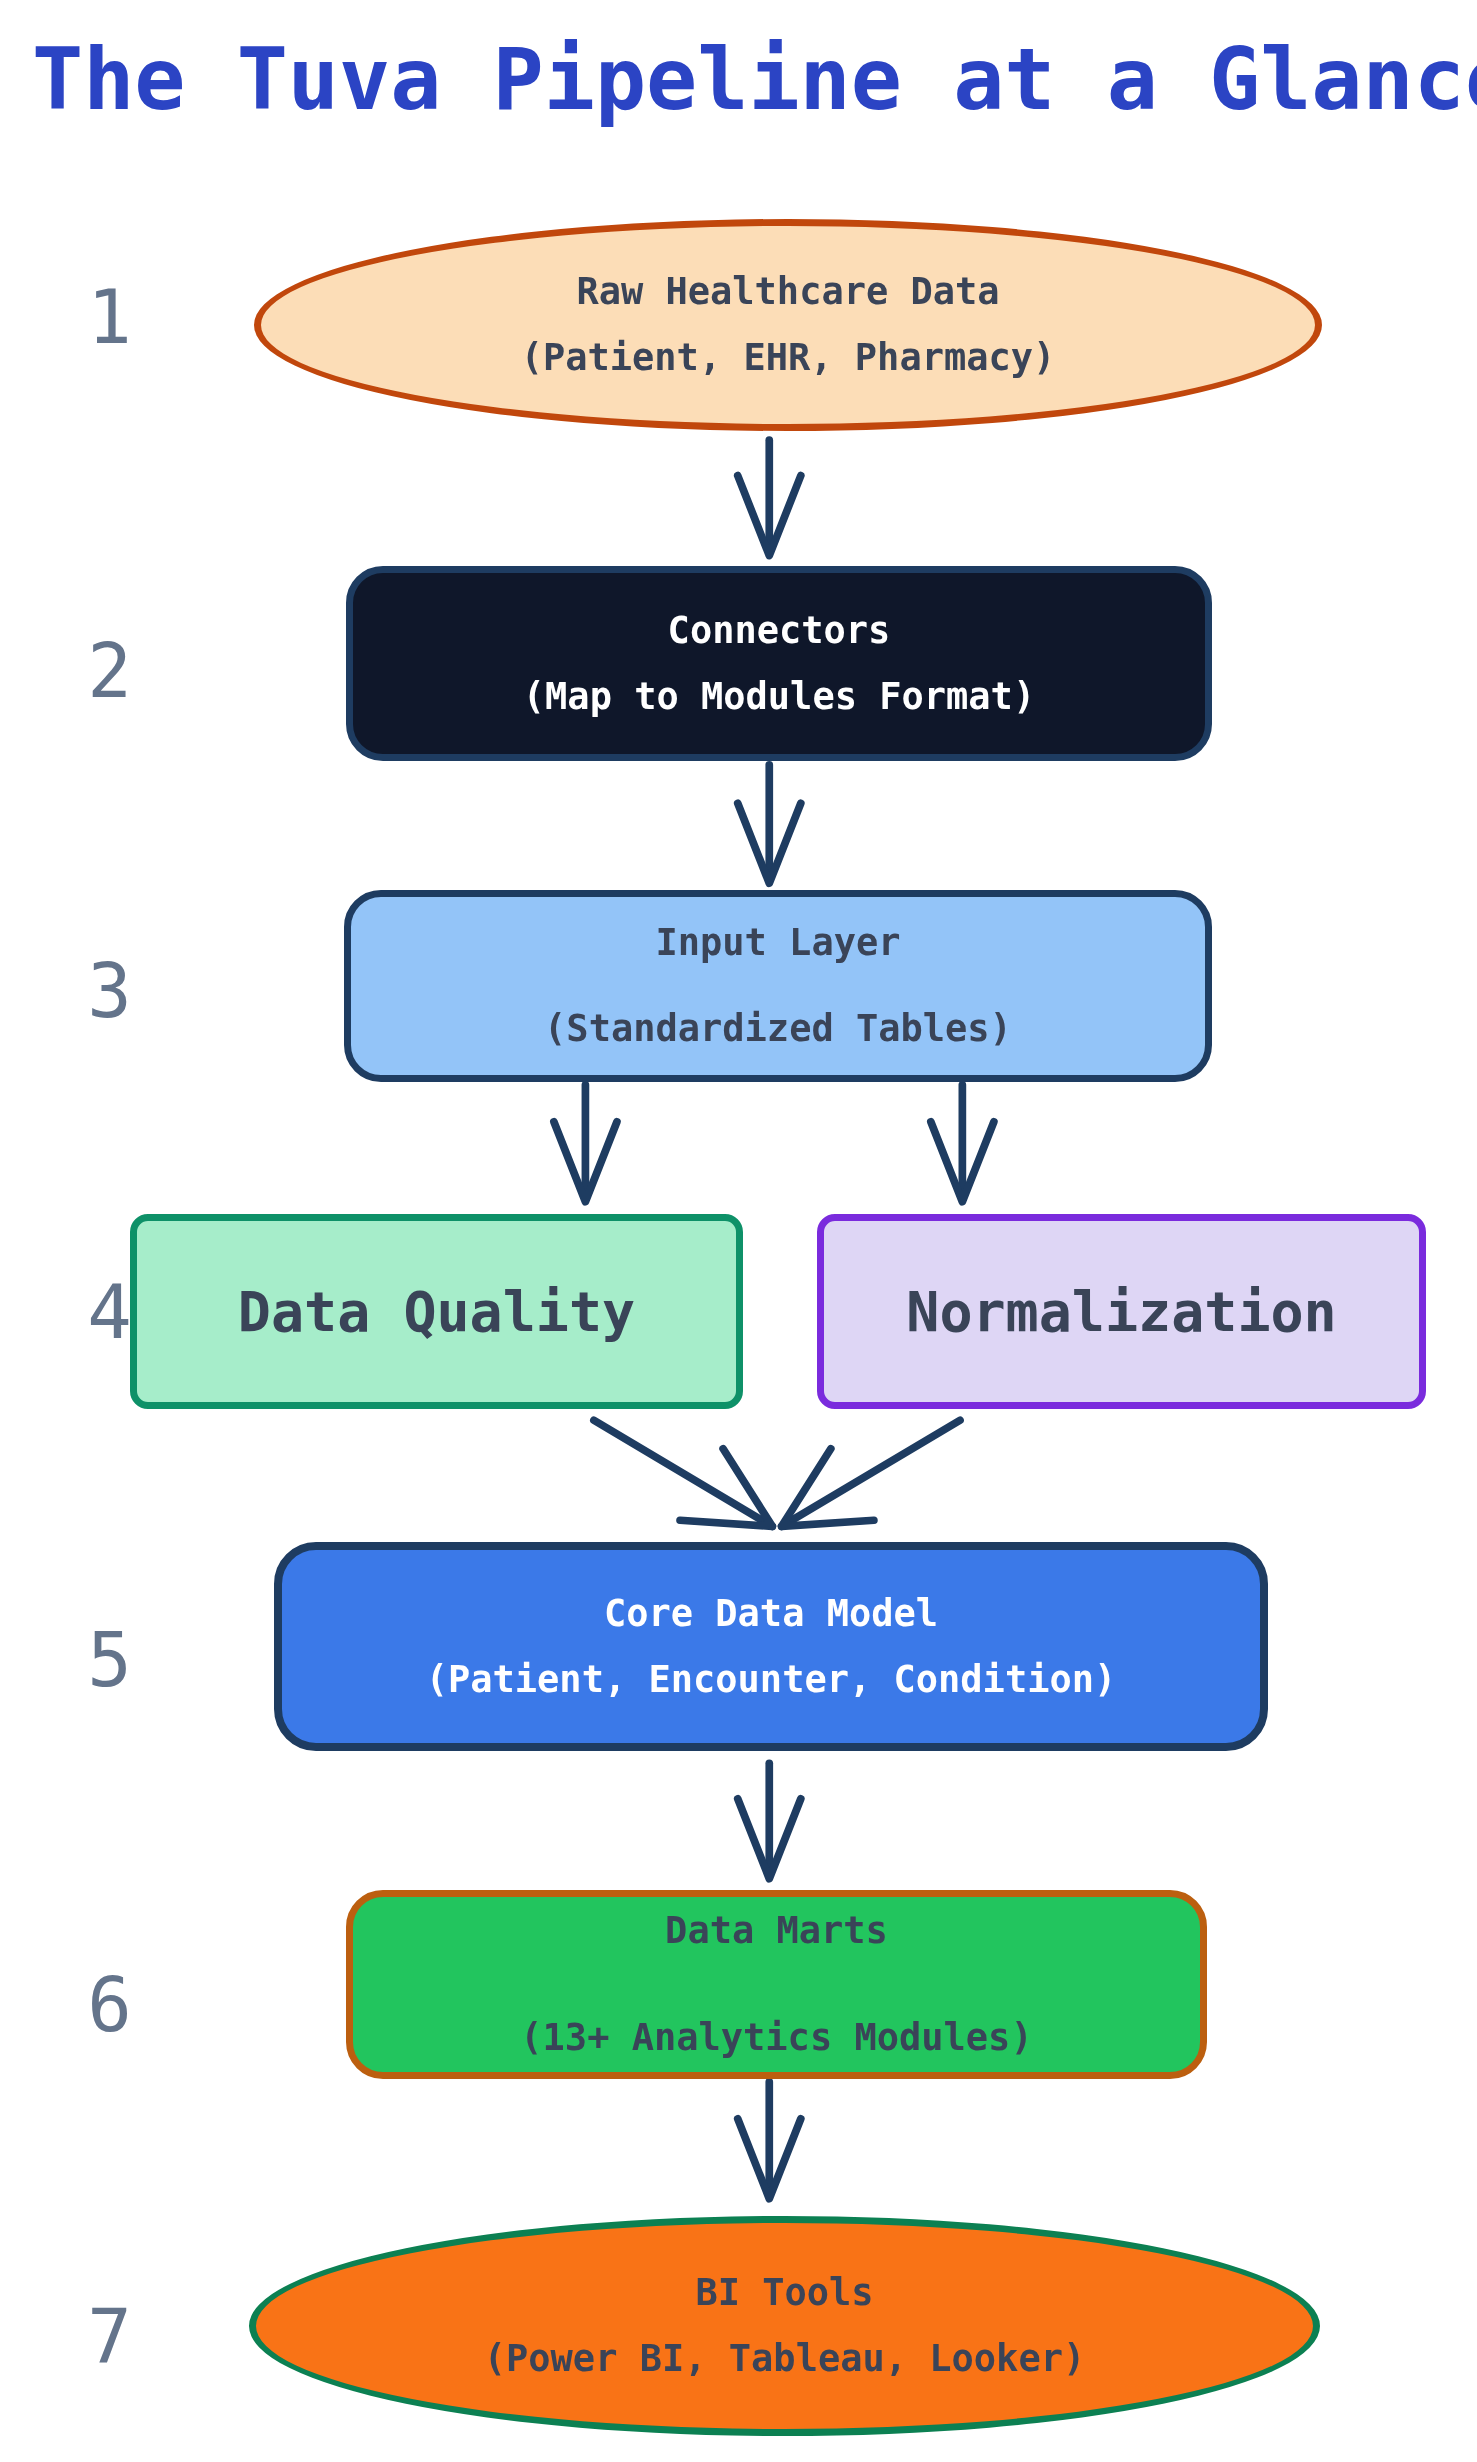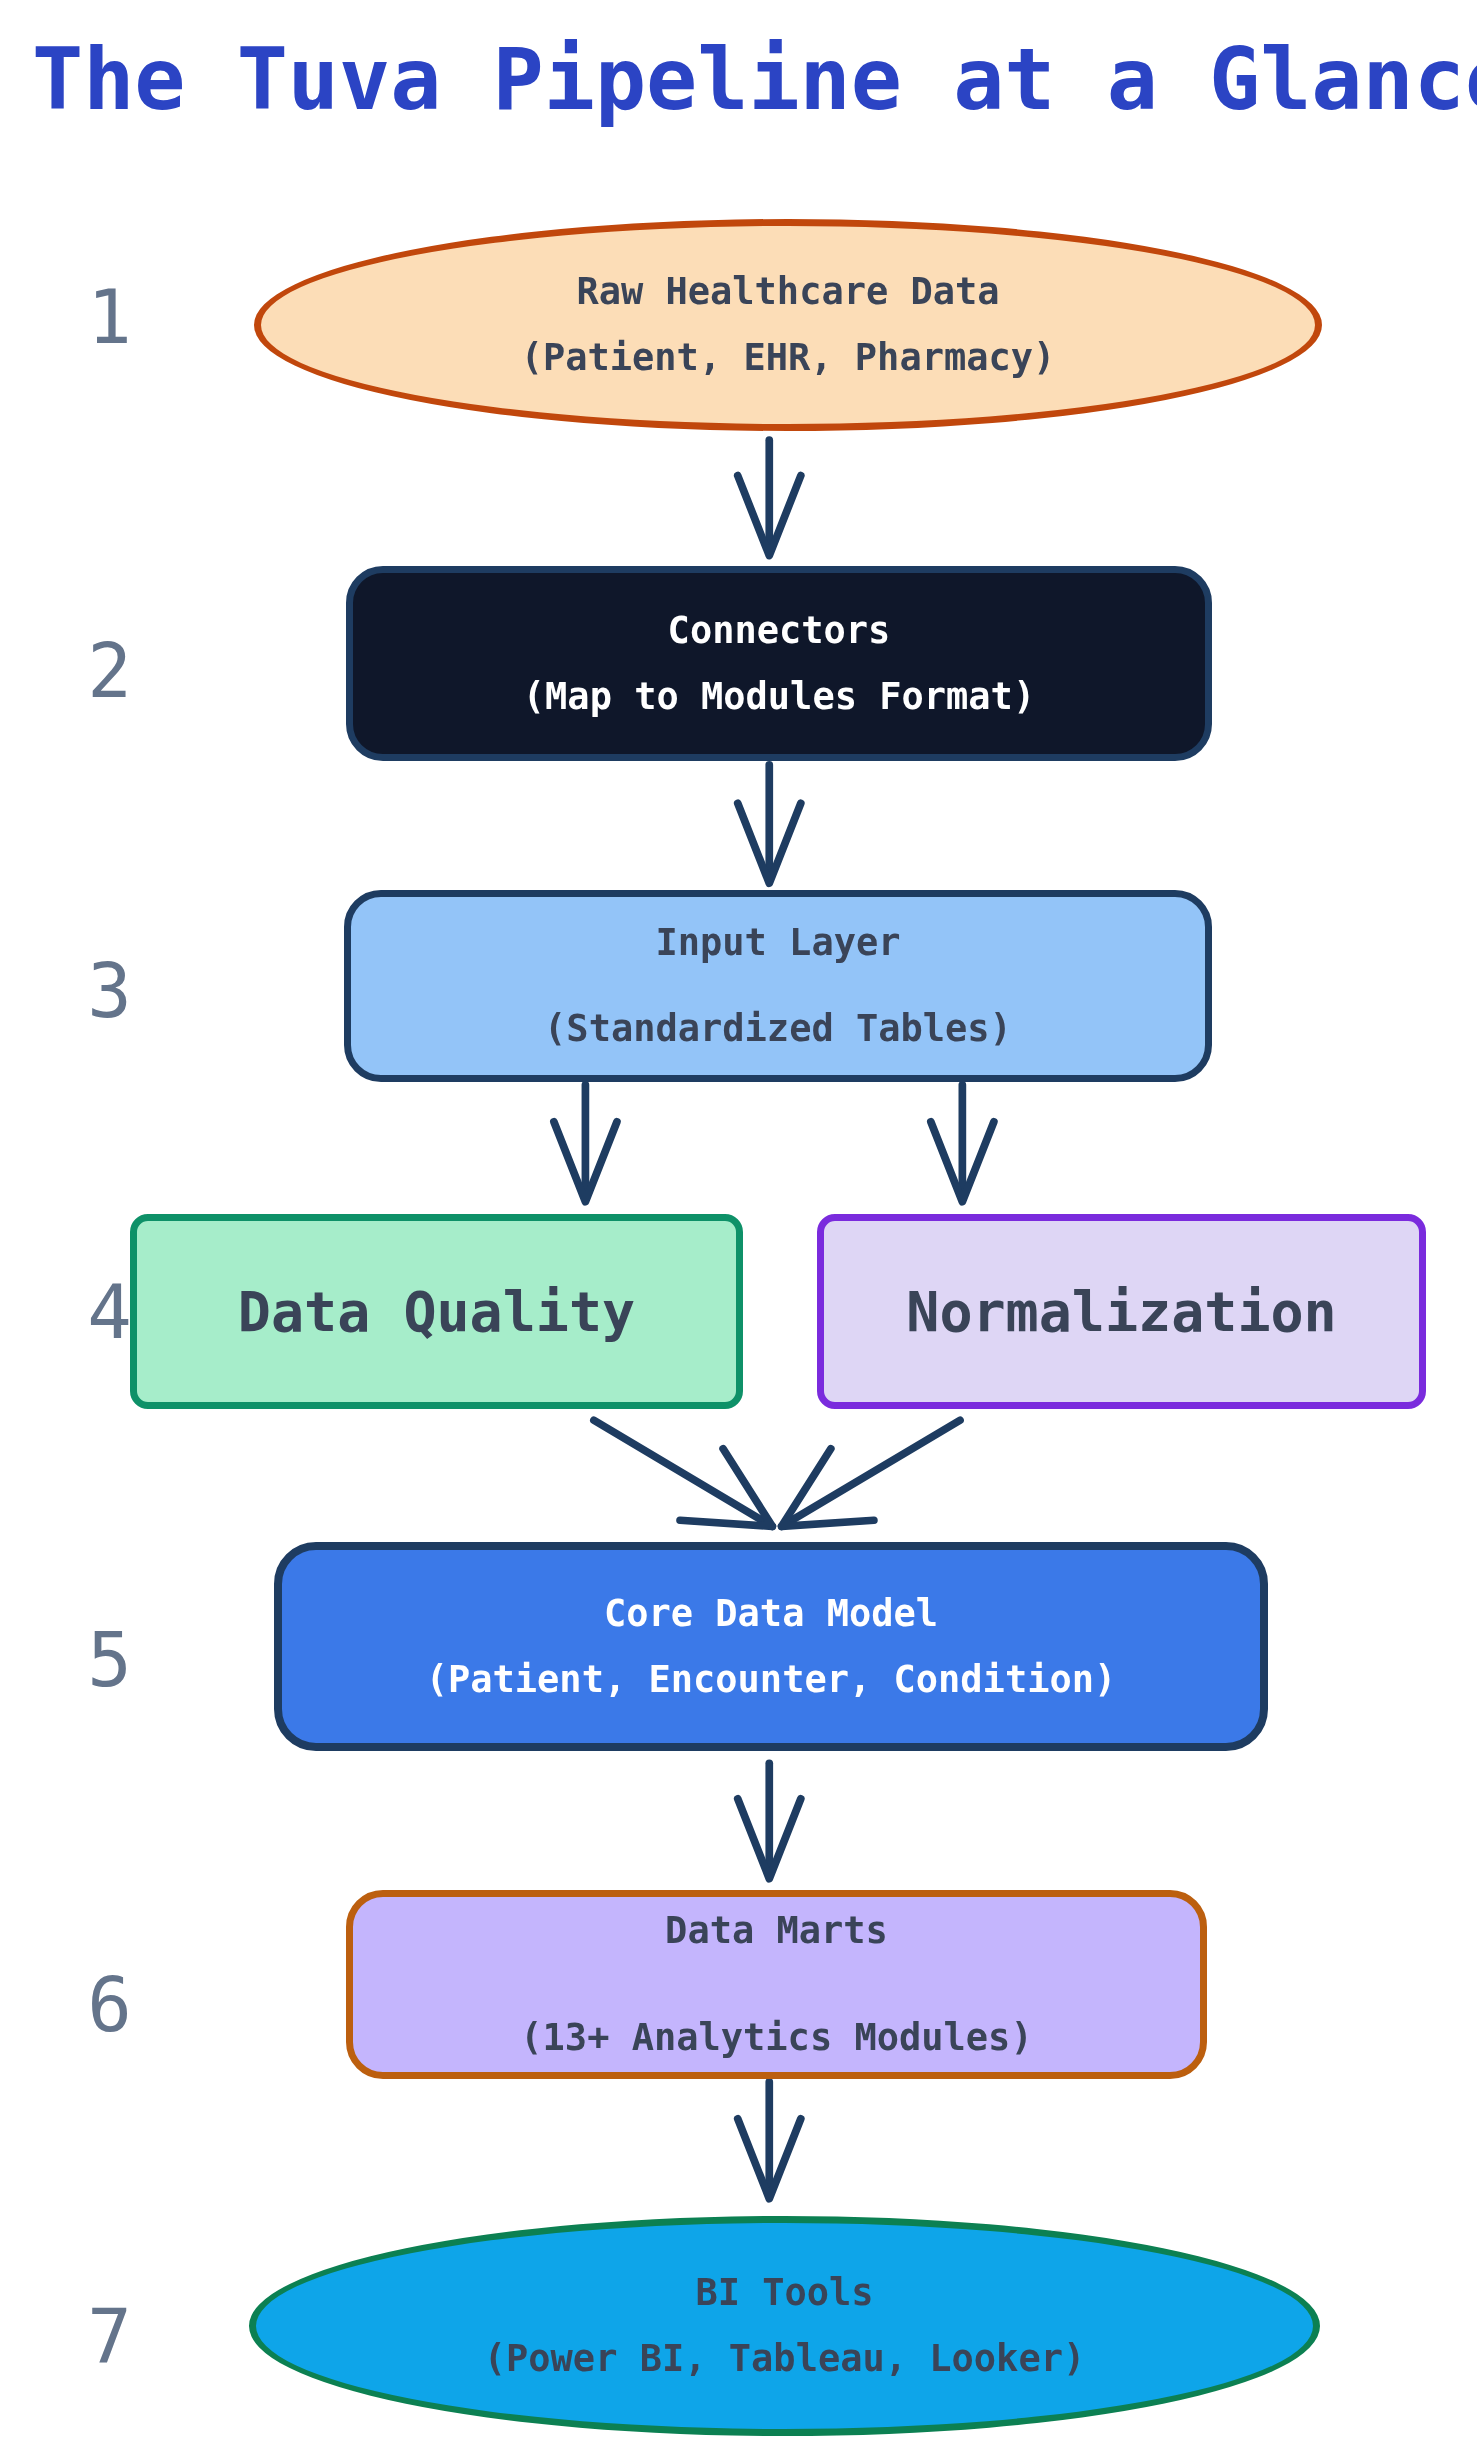--- a/index.html
+++ b/index.html
@@ -141,24 +141,24 @@
 
   <div class="node" id="node-5" style="background: rgb(222, 214, 245); border-color: rgb(122, 43, 221); color: rgb(58, 68, 88);">
     <div class="line-big">Normalization</div>
   </div>
 
   <div class="node" id="node-6" style="background: rgb(59, 121, 232); border-color: rgb(30, 60, 97); color: rgb(255, 255, 255);">
     <div class="line">Core Data Model</div>
     <div class="line">(Patient, Encounter, Condition)</div>
   </div>
 
-  <div class="node" id="node-7" style="background: #c4b5fd; border-color: rgb(188, 95, 15); color: rgb(58, 68, 88); gap: 41px;">
+  <div class="node" id="node-7" style="background: #22c55e; border-color: rgb(188, 95, 15); color: rgb(58, 68, 88); gap: 41px;">
     <div class="line">Data Marts</div>
     <div class="line">(13+ Analytics Modules)</div>
   </div>
 
-  <div class="node" id="node-8" style="background: #0ea5e9; border-color: rgb(12, 128, 82); color: rgb(58, 68, 88);">
+  <div class="node" id="node-8" style="background: #f97316; border-color: rgb(12, 128, 82); color: rgb(58, 68, 88);">
     <div class="line">BI Tools</div>
     <div class="line">(Power BI, Tableau, Looker)</div>
   </div>
 
 </div>
 
 
 </body></html>

